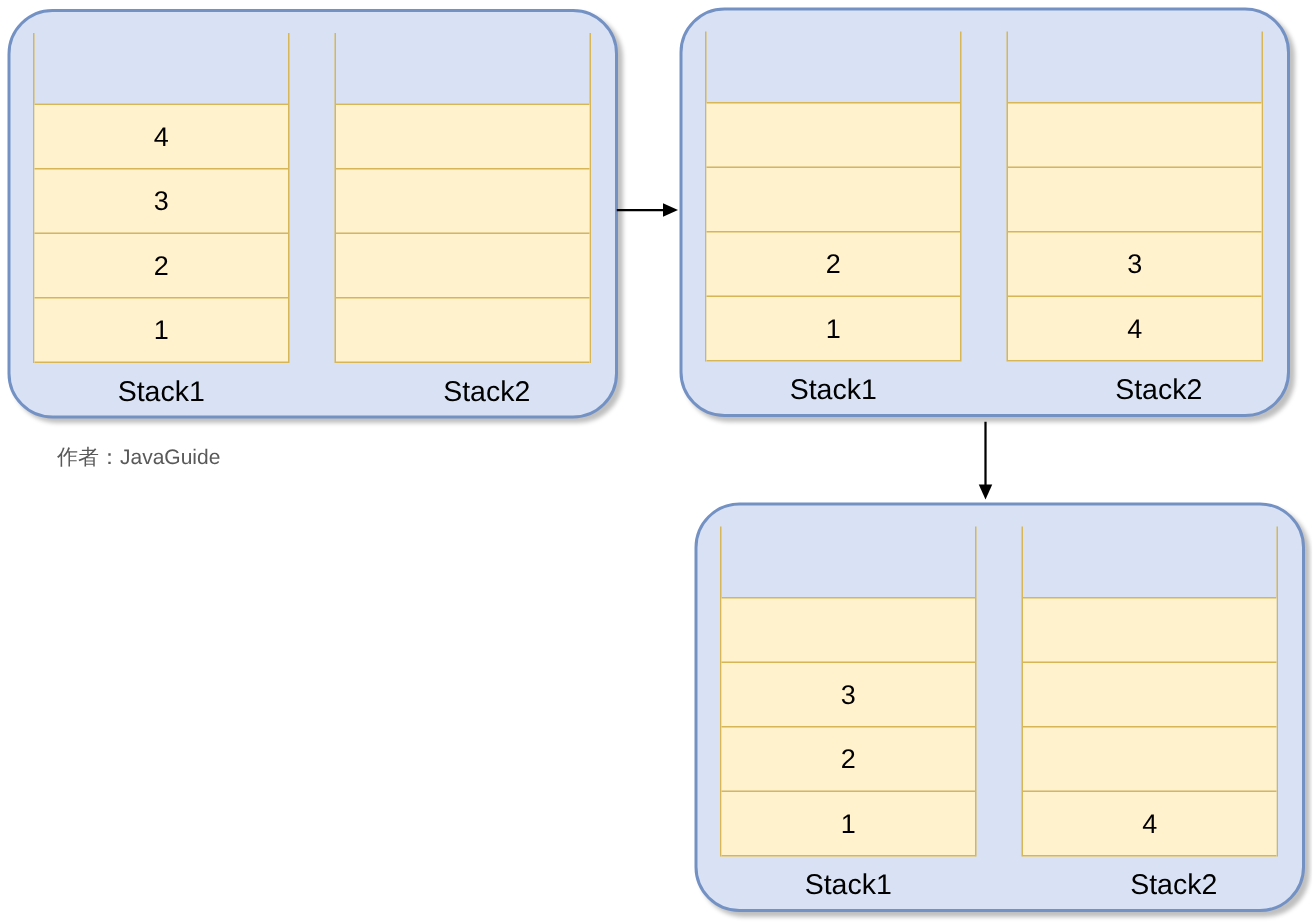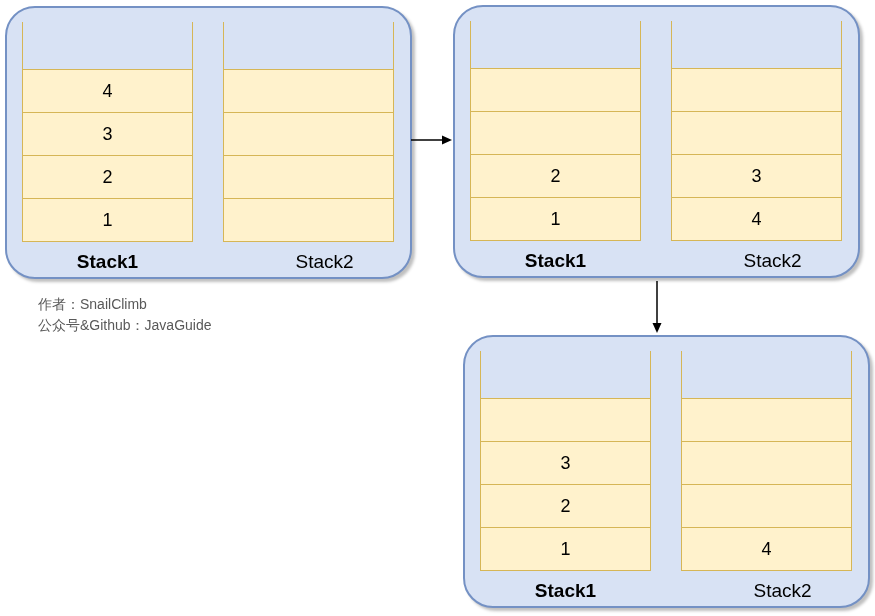--- a/index.html
+++ b/index.html
@@ -37,21 +37,21 @@
     display:flex;align-items:center;justify-content:center;
     font-size:18px;color:var(--label_text,#000000);
   }
   .cell:last-child{border-bottom:1px solid var(--cell_stroke,#d6b656);}
 
   .stack-label{
     position:absolute;top:242px;height:24px;width:171px;
     display:flex;align-items:center;justify-content:center;
     font-size:19px;color:var(--label_text,#000000);
   }
-  .stack-label.s1{left:15px;font-weight:bold;}
+  .stack-label.s1{left:15px;}
   .stack-label.s2{left:232px;}
 
   
   .arrow{position:absolute;color:var(--arrow,#000000);line-height:0;}
   .arrow-right{left:411px;top:130px;}
   .arrow-down{left:647px;top:281px;}
 
   
   .watermark{
     position:absolute;left:38px;top:294px;
@@ -134,17 +134,16 @@
     </svg>
   </div>
   <div class="arrow arrow-down">
     <svg width="20" height="53" viewBox="0 0 20 53" aria-hidden="true">
       <path d="M10 0 V43" stroke="currentColor" stroke-width="1.5" fill="none"></path>
       <path d="M5.5 42 L10 52 L14.5 42 Z" fill="currentColor"></path>
     </svg>
   </div>
 
   <div class="watermark">
-    <div>作者：SnailClimb</div>
-    <div>公众号&amp;Github：JavaGuide</div>
+    <div>作者：JavaGuide</div>
   </div>
 
 </div>
 
 </body></html>

